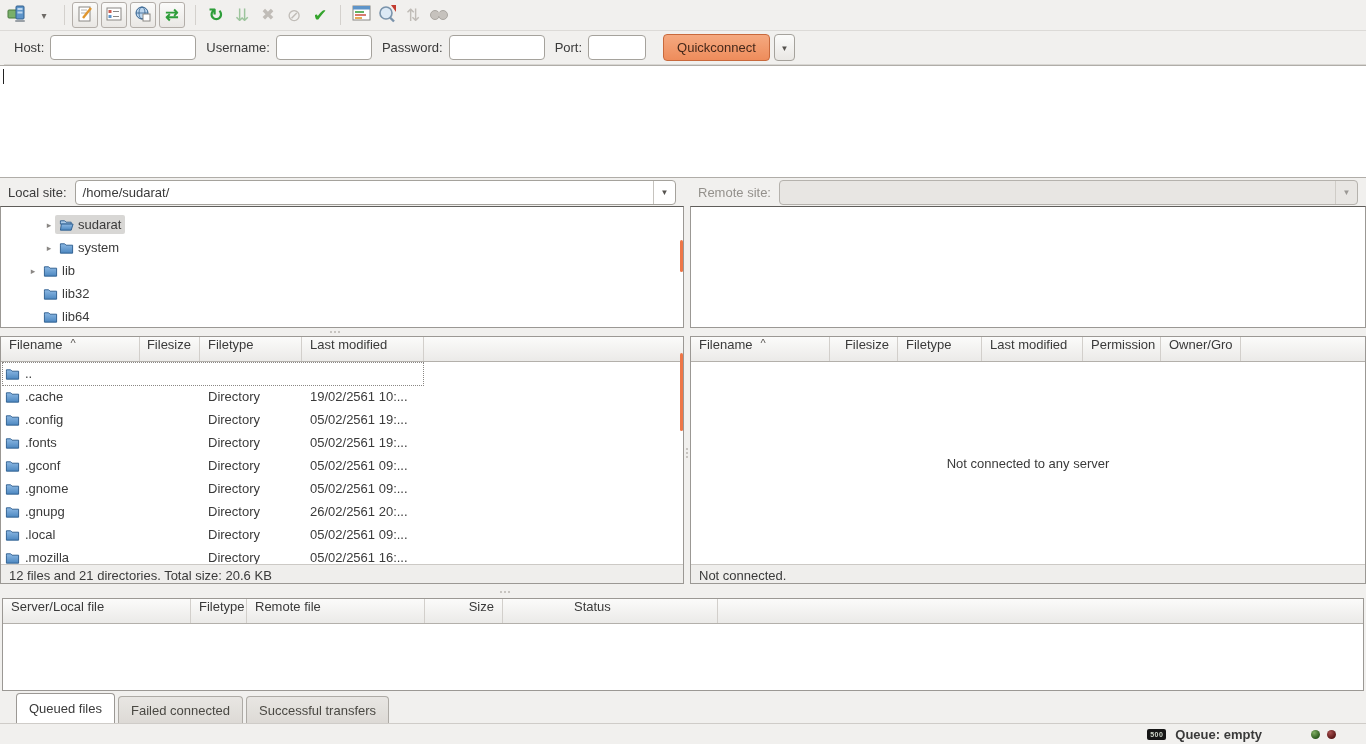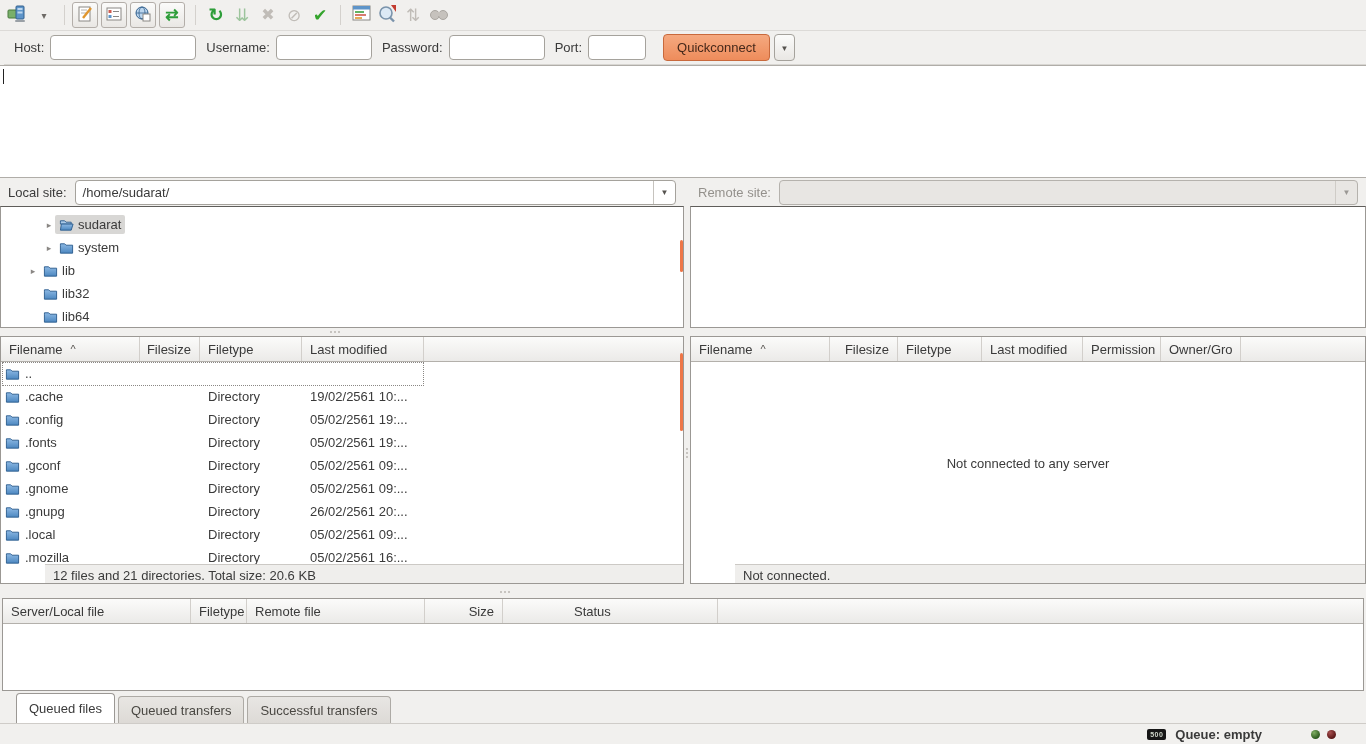--- a/index.html
+++ b/index.html
@@ -68,33 +68,33 @@
   .tr-ind1 .tree-arrow { margin-left:26px; }
   .tree-cell { display:flex; align-items:center; gap:4px; padding:2px 4px; border-radius:2px; }
   .tree-cell.selected { background:#d8d7d5; }
 
   
   .list-box { top:336px; height:248px; background:#fff; border:1px solid #9b9894; overflow:hidden; }
   #local-list { left:0; width:684px; }
   #remote-list { left:690px; width:676px; }
   .lheader { display:flex; height:25px; background:linear-gradient(#fbfbfa,#ebeae8);
     border-bottom:1px solid #b3b0ab; }
-  .hcell { display:flex; align-items:center; padding:0 8px; border-right:1px solid #d2cfcb;
+  .hcell { display:flex; align-items:flex-start; padding:0 8px; border-right:1px solid #d2cfcb;
     white-space:nowrap; overflow:hidden; }
   .hcell.right { justify-content:flex-end; }
   .hcell .sort { margin-left:8px; font-size:11px; color:#55524e; }
   .hfill { flex:1; border-right:none; }
   .rows { position:relative; height:202px; overflow:hidden; }
   .frow { height:23px; display:flex; align-items:center; position:relative; }
   .fcell { padding:0 8px; white-space:nowrap; overflow:hidden; }
   .fcell.name { display:flex; align-items:center; gap:5px; padding-left:4px; }
   .frow.focused::after { content:""; position:absolute; left:1px; top:0; width:420px; height:22px;
     border:1px dotted #8a8784; pointer-events:none; }
   .list-status { height:21px; background:#efeeec; border-top:1px solid #ccc9c5;
-    display:flex; align-items:center; padding:0 8px;margin-left:44px; }
+    display:flex; align-items:center; padding:0 8px; }
   .empty-msg { height:202px; display:flex; align-items:center; justify-content:center; }
 
   
   #local-list .c0{width:139px;} #local-list .c1{width:60px;} #local-list .c2{width:102px;}
   #local-list .c3{width:122px;}
   
   #remote-list .c0{width:139px;} #remote-list .c1{width:68px;} #remote-list .c2{width:84px;}
   #remote-list .c3{width:101px;} #remote-list .c4{width:78px;} #remote-list .c5{width:80px;}
 
   
@@ -525,21 +525,21 @@
     </div>
     <div class="hcell c5">
       <span>Status</span>
     </div>
     <div class="hcell hfill"></div>
   </div>
 </div>
 
 <div id="tabs" class="abs">
   <div class="tab active">Queued files</div>
-  <div class="tab inactive">Queued transfers</div>
+  <div class="tab inactive">Failed connected</div>
   <div class="tab inactive">Successful transfers</div>
 </div>
 
 <div id="statusbar" class="abs">
   <div id="speed-badge">500</div>
   <span id="queue-status">Queue: empty</span>
   <span class="led" id="led-green"></span>
   <span class="led" id="led-red"></span>
 </div>
 

